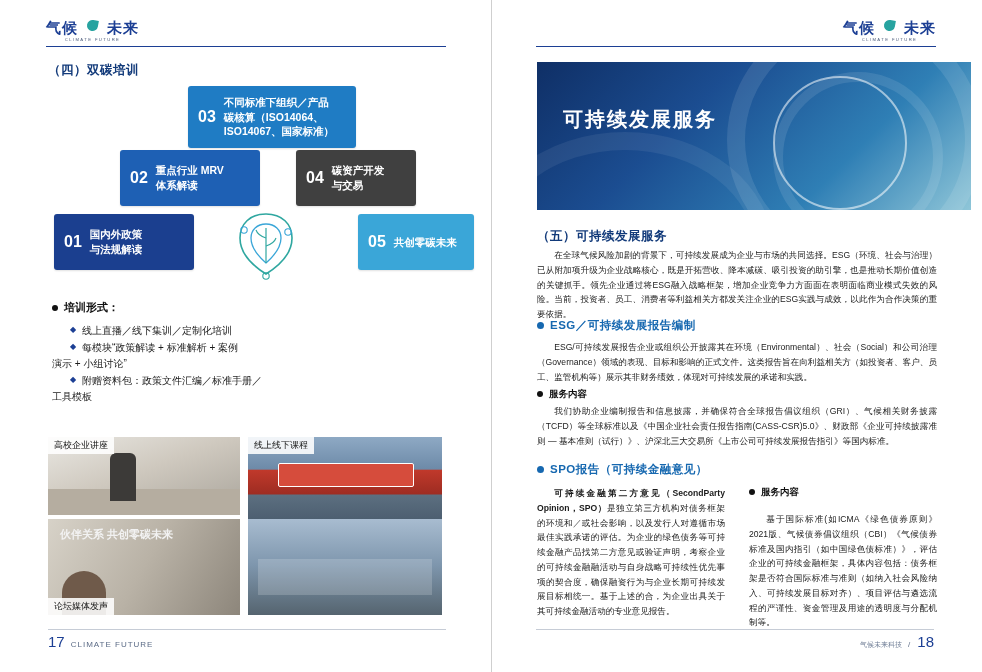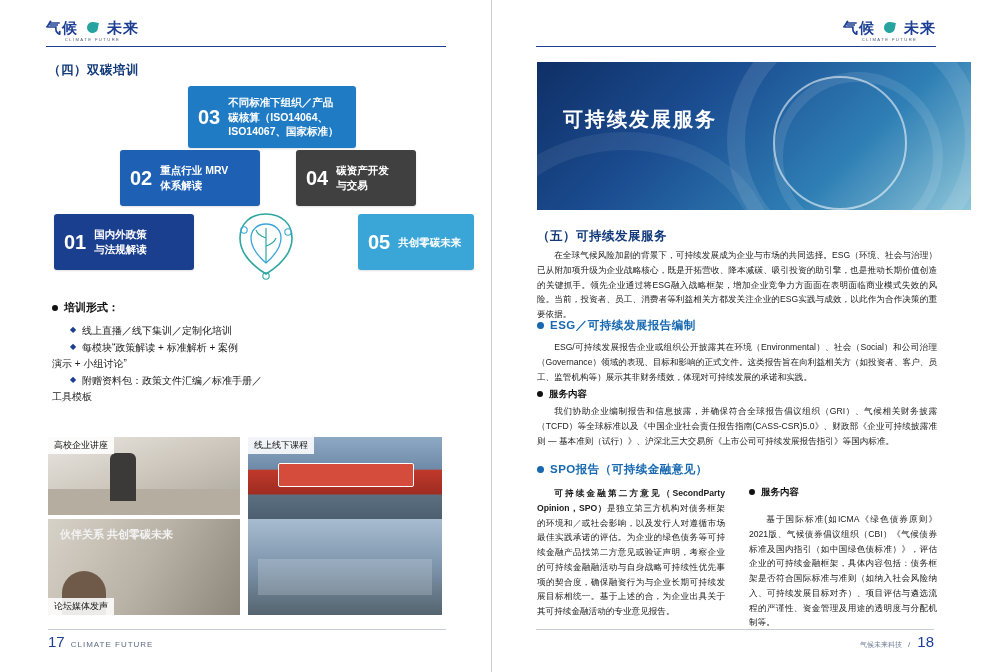--- a/index.html
+++ b/index.html
@@ -33,21 +33,20 @@
     left: 491px;
     top: 0;
     width: 1px;
     height: 672px;
     background: #cfcfcf;
   }
 
   
   .logo {
     display: flex;
-    align-items: center;
     gap: 8px;
     line-height: 1;
     white-space: nowrap;
   }
   .logo .cn {
     font-size: 15px;
     font-weight: 700;
     color: #1c3f94;
     letter-spacing: 1px;
   }
@@ -119,21 +118,21 @@
     display: flex;
     align-items: center;
     color: #fff;
     border-radius: 3px;
     box-sizing: border-box;
     padding: 8px 10px;
     gap: 8px;
     box-shadow: 0 1px 2px rgba(0,0,0,0.12);
   }
   .fnum {
-    font-size: 20px;
+    font-size: 16px;
     font-weight: 700;
     line-height: 1;
     flex: 0 0 auto;
   }
   .ftext {
     font-size: 10.5px;
     font-weight: 700;
     line-height: 1.4;
   }
   .c1 { left: 6px;   top: 130px; width: 140px; height: 56px; background: #1b3f8f; }

